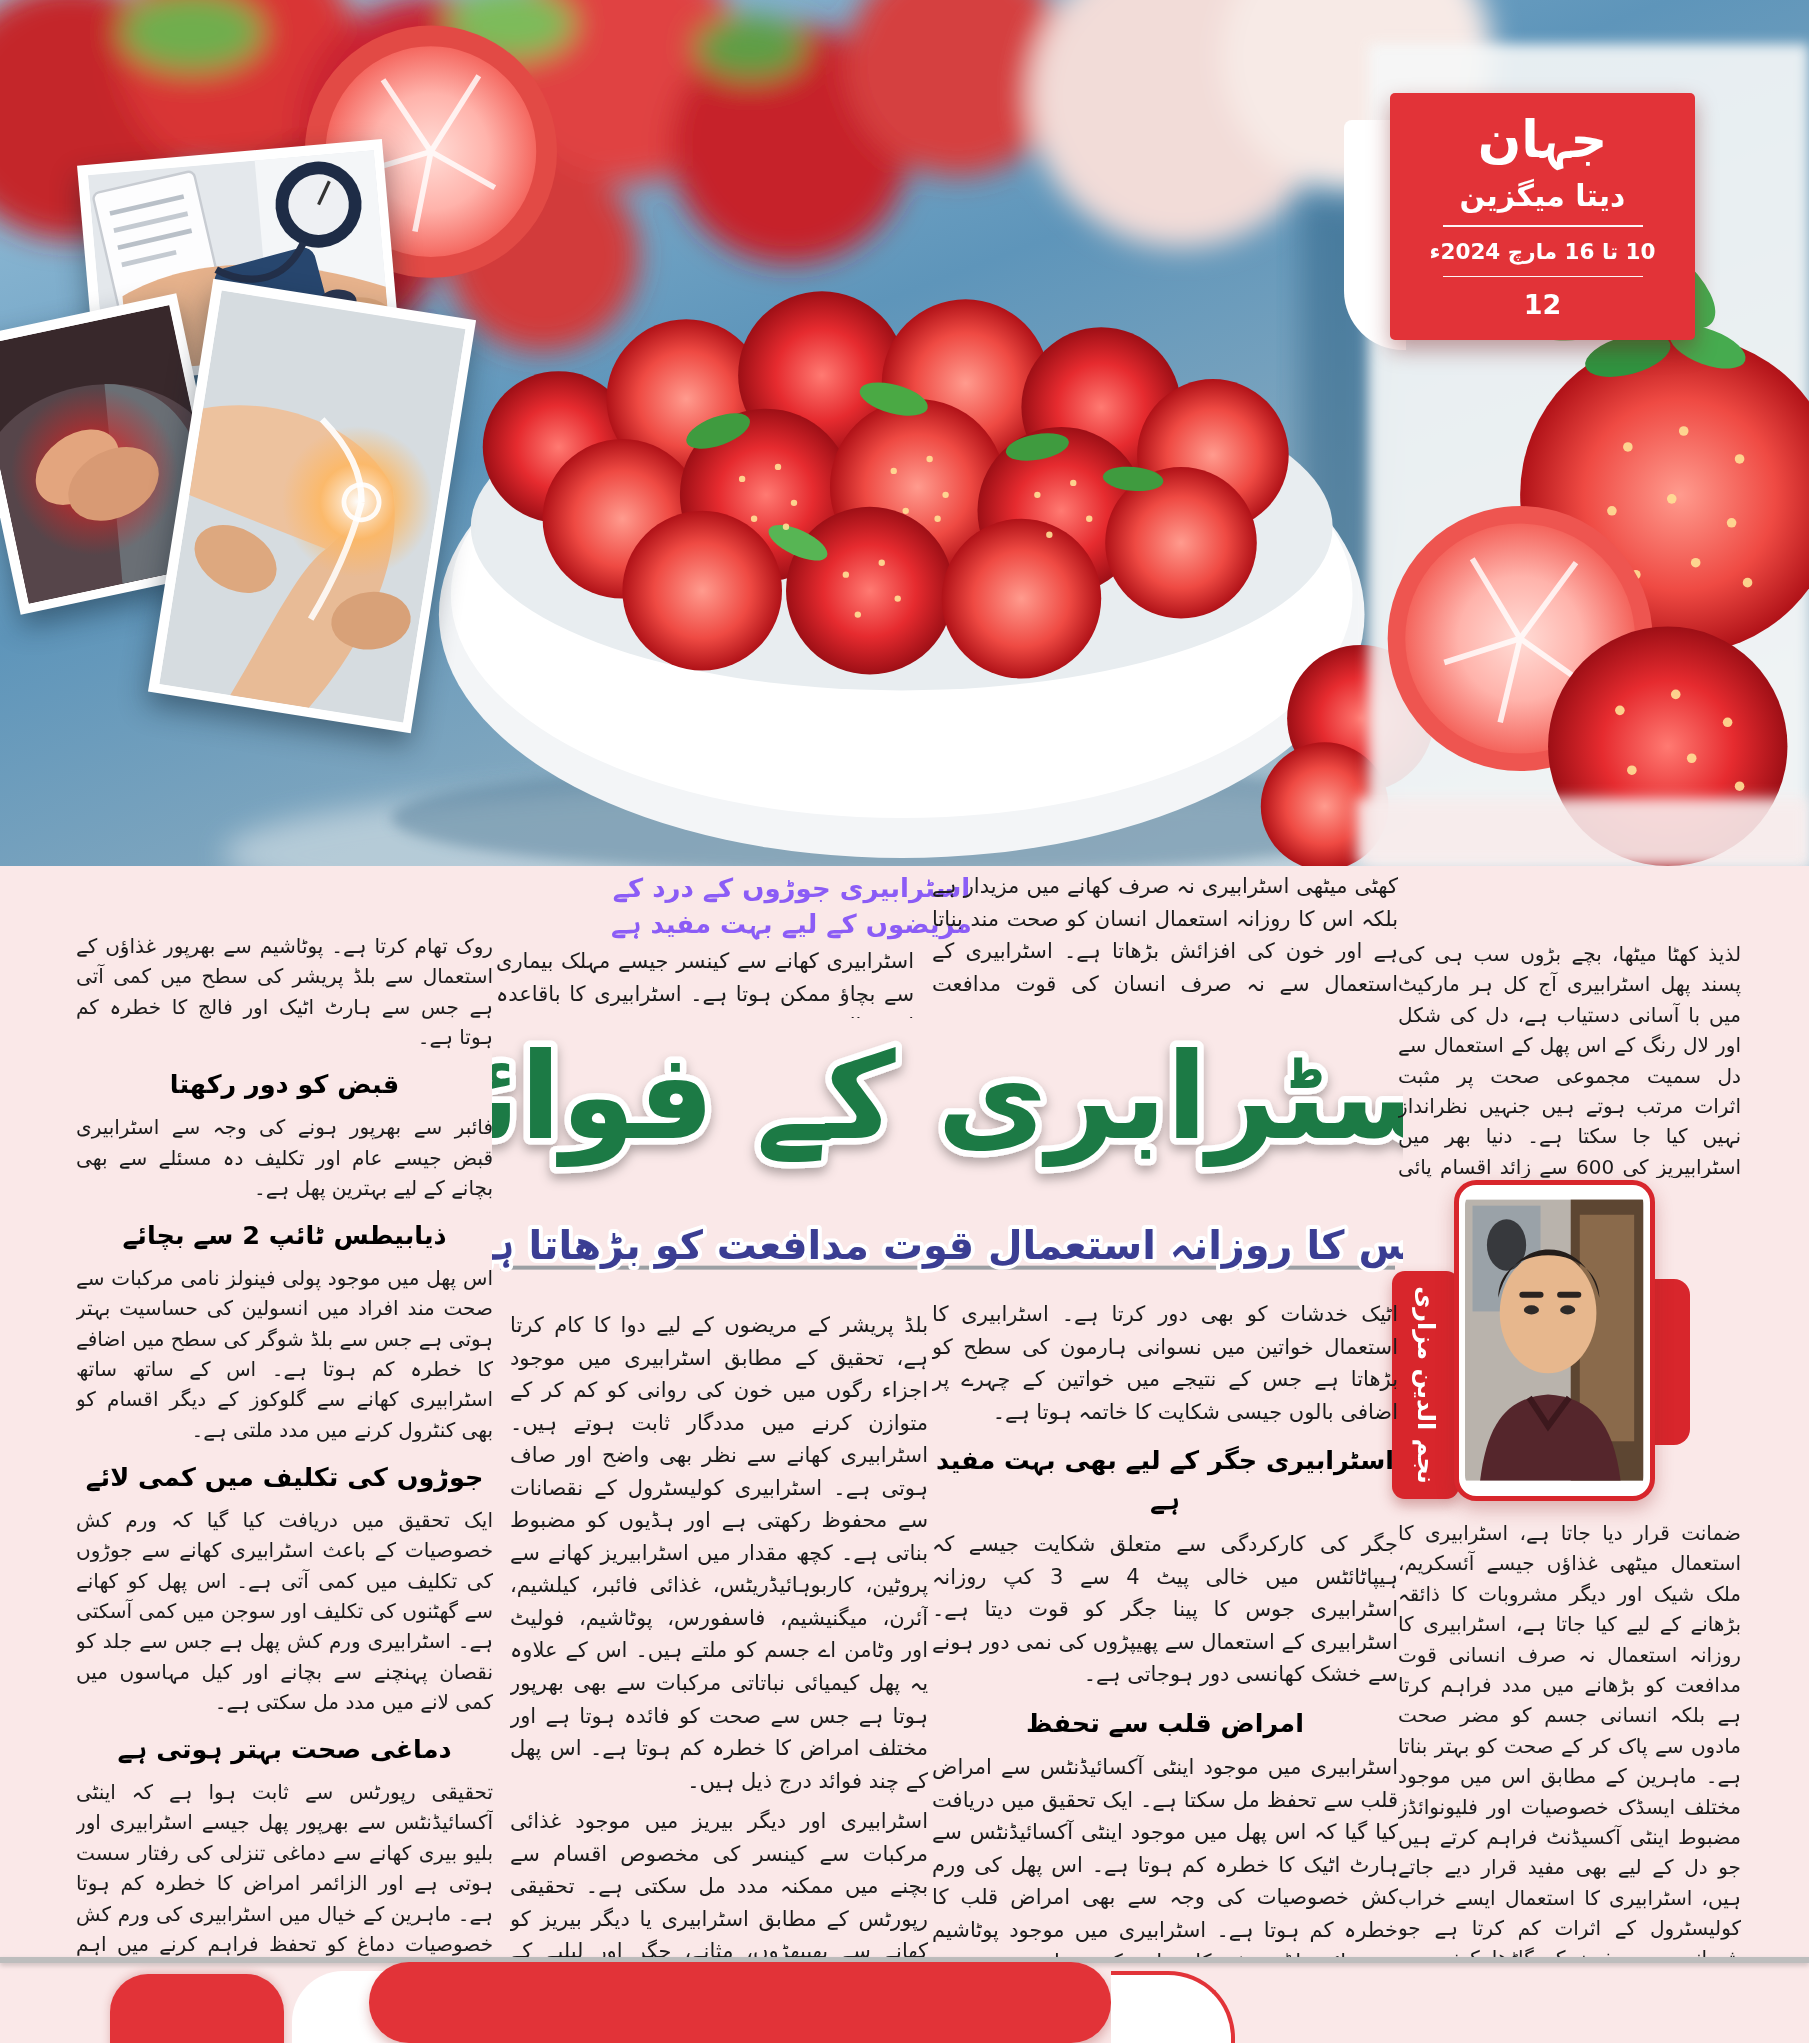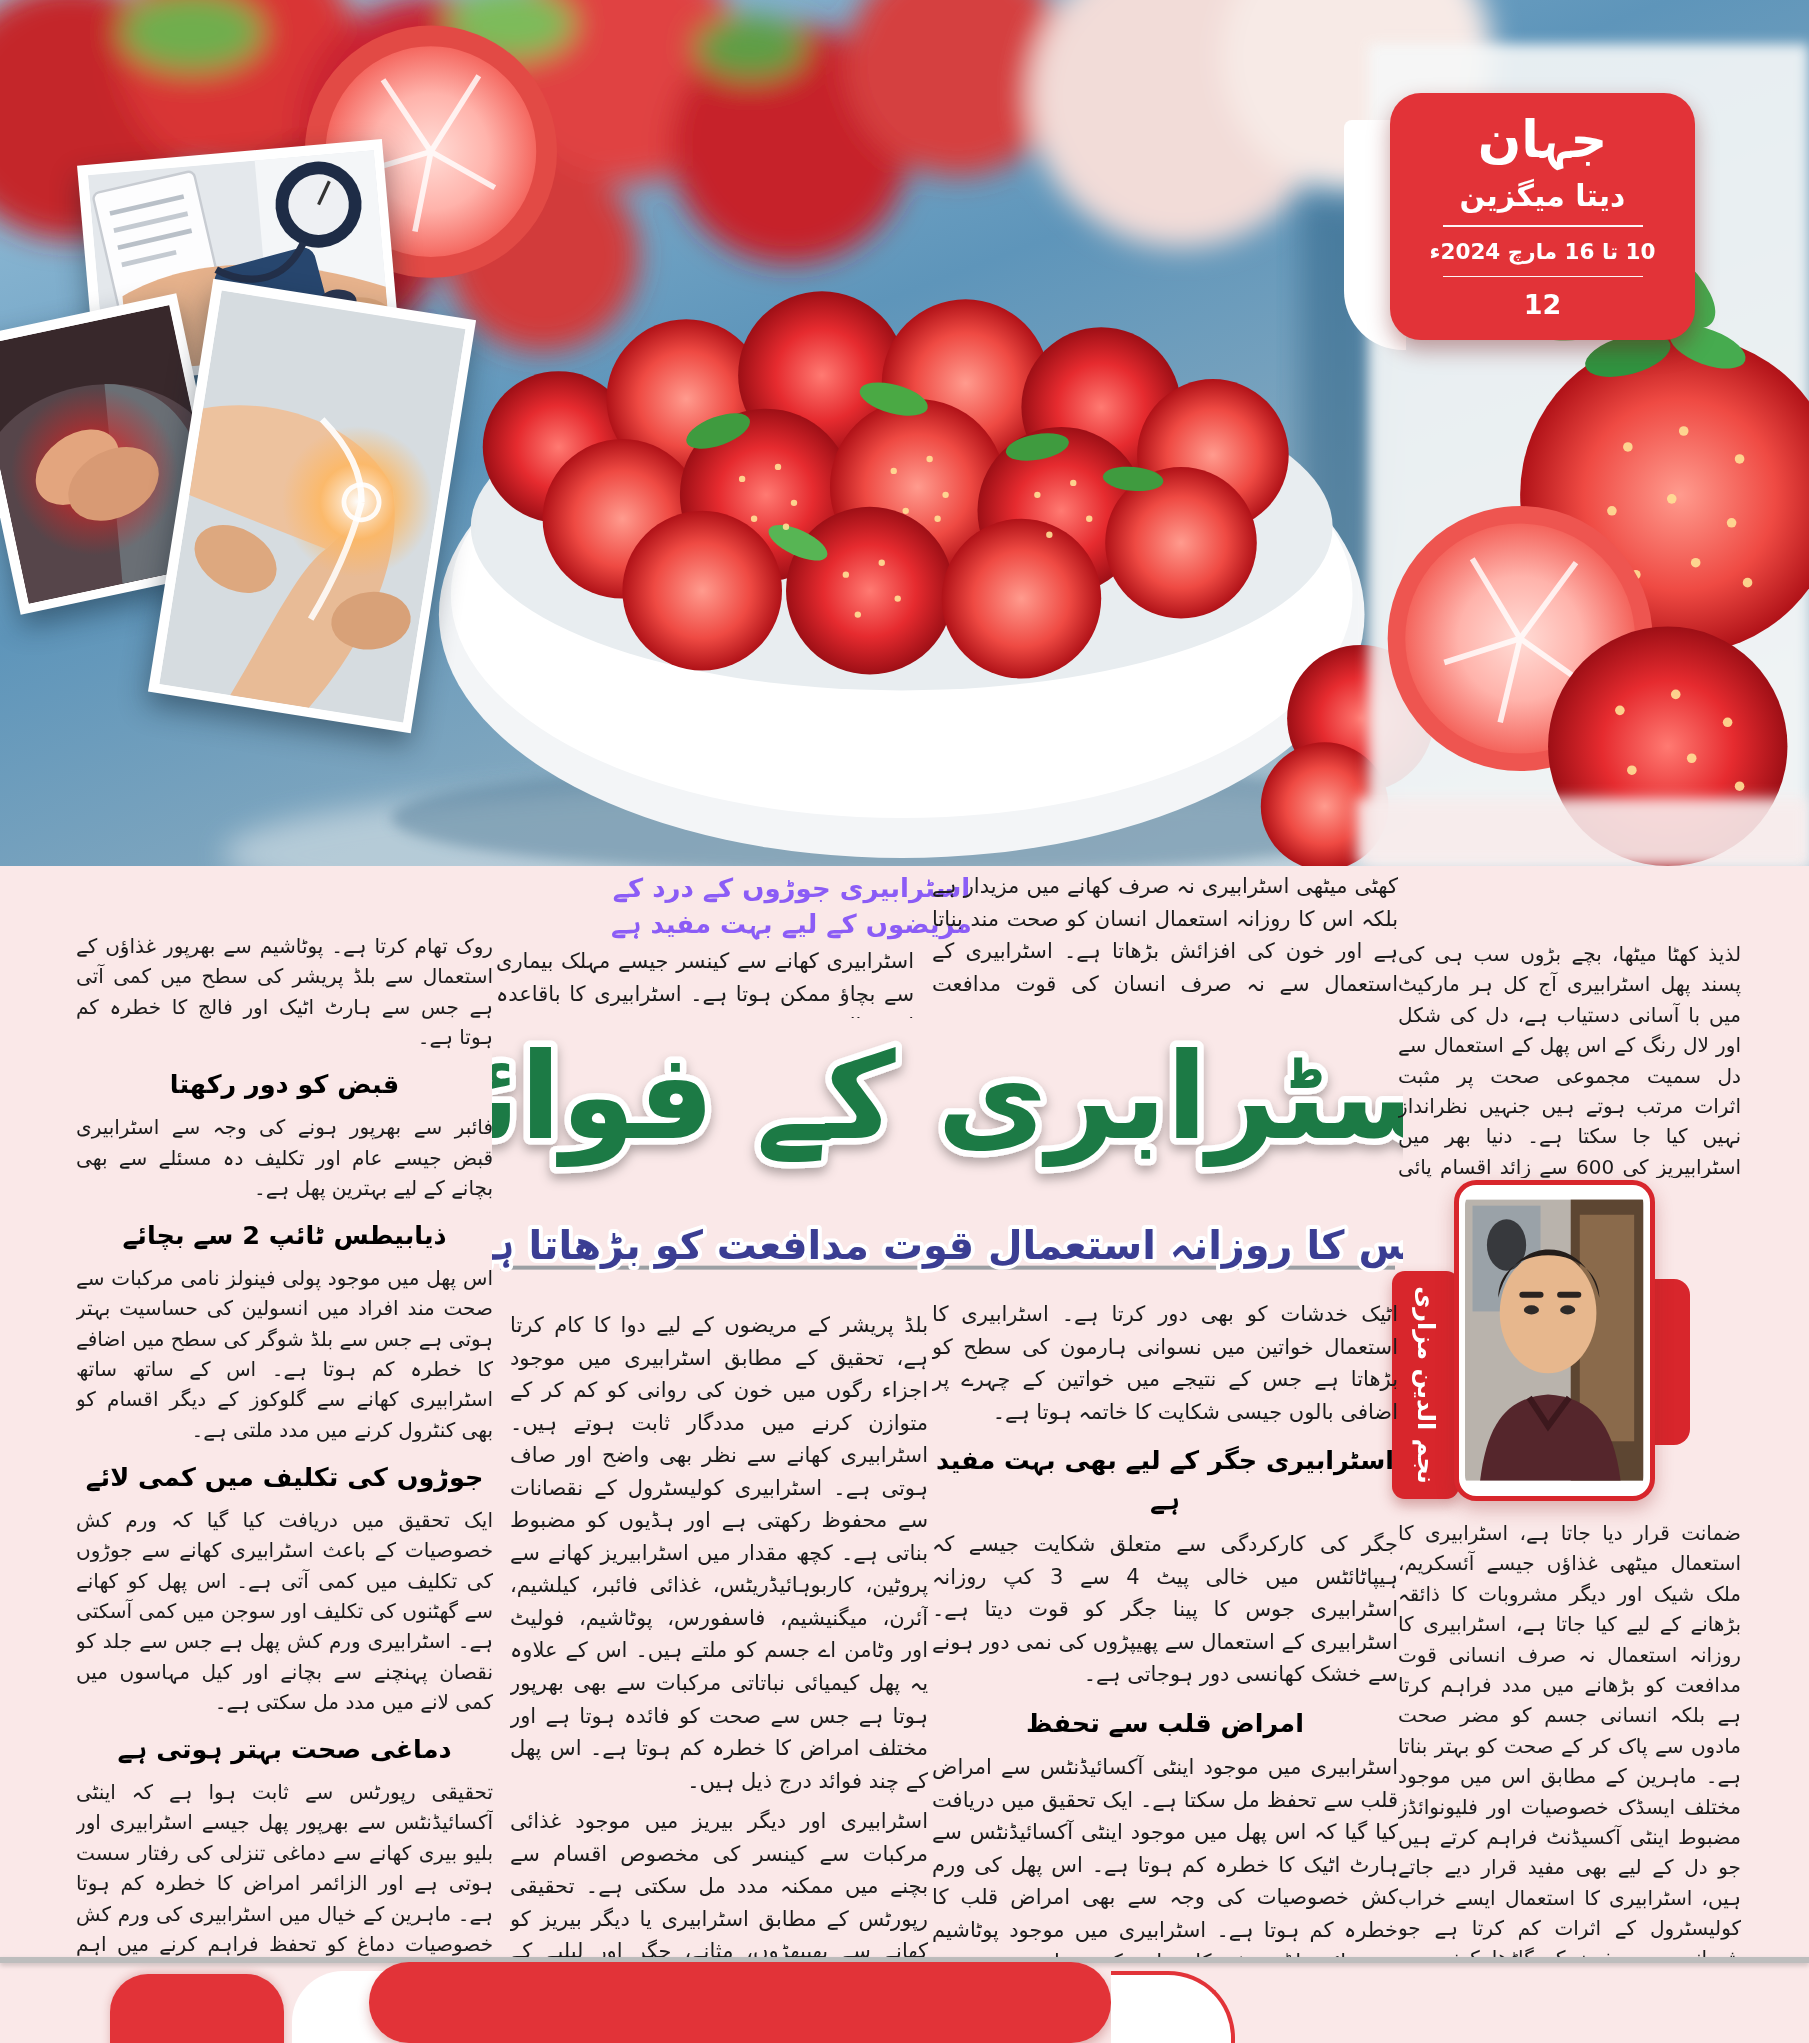--- a/index.html
+++ b/index.html
@@ -10,21 +10,21 @@
   
   .polaroid{position:absolute;background:#fff;padding:9.6px;box-shadow:0 12.8px 29px rgba(15,30,45,.45);z-index:3;}
   .polaroid svg{display:block;}
   #pol-bp{left:86px;top:152px;transform:rotate(-5deg);}
   #pol-heart{left:-11.2px;top:313px;transform:rotate(-12deg);}
   #pol-knee{left:179px;top:297px;transform:rotate(9deg);}
   
   .flag{position:absolute;left:1344px;top:120px;width:62px;height:230px;background:#fff;
         border-radius:8px 0 0 59px;z-index:3;}
   .masthead{position:absolute;left:1390px;top:93px;width:305px;height:247px;background:#e23338;
-        border-radius:31px;color:#fff;text-align:center;display:flex;flex-direction:column;
+        border-radius:5px;color:#fff;text-align:center;display:flex;flex-direction:column;
         align-items:center;justify-content:center;gap:12px;z-index:4;
         box-shadow:0 9.6px 22.3px rgba(120,20,20,.4);}
   .masthead .t1{font-size:51px;font-weight:bold;line-height:1.05;}
   .masthead .t2{font-size:30px;font-weight:bold;}
   .masthead .rule{width:200px;height:1.6px;background:#fff;opacity:.95;}
   .masthead .t3{font-size:21.5px;font-weight:bold;}
   .masthead .t4{font-size:27px;font-weight:bold;}
   
   .kicker{position:absolute;left:571px;top:870px;width:361px;text-align:center;font-weight:bold;
         font-size:26px;line-height:1.4;color:#8b5cf6;z-index:2;margin-left:40px;}

